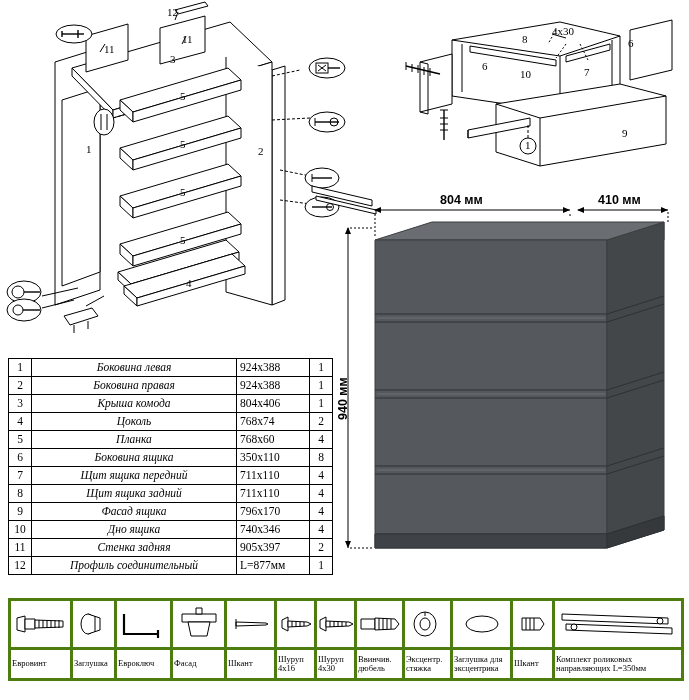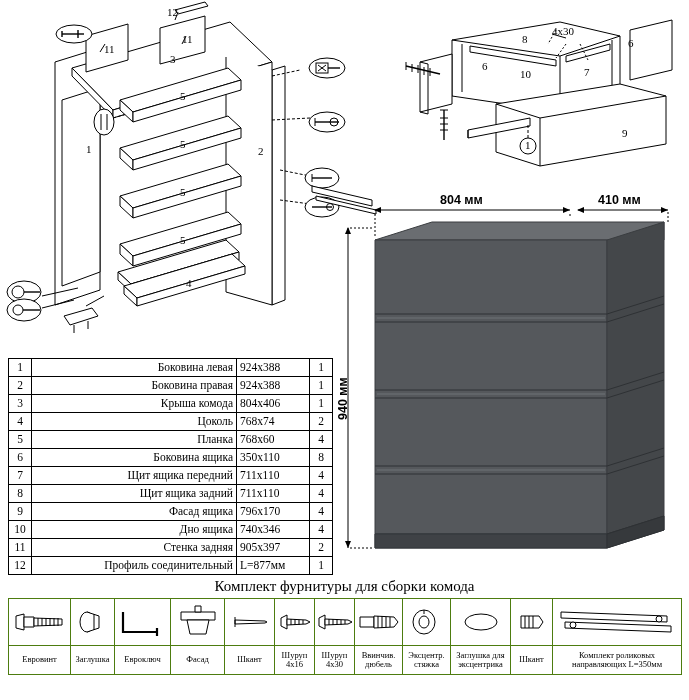--- a/index.html
+++ b/index.html
@@ -43,21 +43,22 @@
     border: 1px solid #000;
     padding: 1px 3px;
     height: 15px;
     line-height: 13px;
   }
   .parts-table td.num {
     width: 16px;
     text-align: center;
   }
   .parts-table td.name {
-    text-align: right;
+    text-align: center;
+    font-style: italic;
   }
   .parts-table td.dim {
     width: 66px;
     text-align: left;
   }
   .parts-table td.qty {
     width: 16px;
     text-align: center;
   }
   
@@ -74,22 +75,22 @@
     position: absolute;
     left: 8px;
     top: 598px;
     width: 673px;
     border-collapse: collapse;
     table-layout: fixed;
     font-family: "Liberation Serif", serif;
     background: #fff;
   }
   .hw-table td {
-    border: 1px solid #4d7c0f;
-    text-align: center;
+    border: 3px solid #4d7c0f;
+    text-align: left;
     vertical-align: middle;
   }
   .hw-table tr.icons td {
     height: 46px;
     padding: 0;
   }
   .hw-table tr.labels td {
     height: 26px;
     font-size: 8.5px;
     line-height: 9.5px;
@@ -415,21 +416,20 @@
         </tr>
       <tr>
           <td class="num">12</td>
           <td class="name">Профиль соединительный</td>
           <td class="dim">L=877мм</td>
           <td class="qty">1</td>
         </tr>
     </tbody>
   </table>
 
-  <div class="hw-title">Комплект фурнитуры для сборки комода</div>
 
   <table class="hw-table">
     <colgroup>
       <col style="width:62px">
         <col style="width:44px">
         <col style="width:56px">
         <col style="width:54px">
       <col style="width:50px">
         <col style="width:40px">
         <col style="width:40px">

